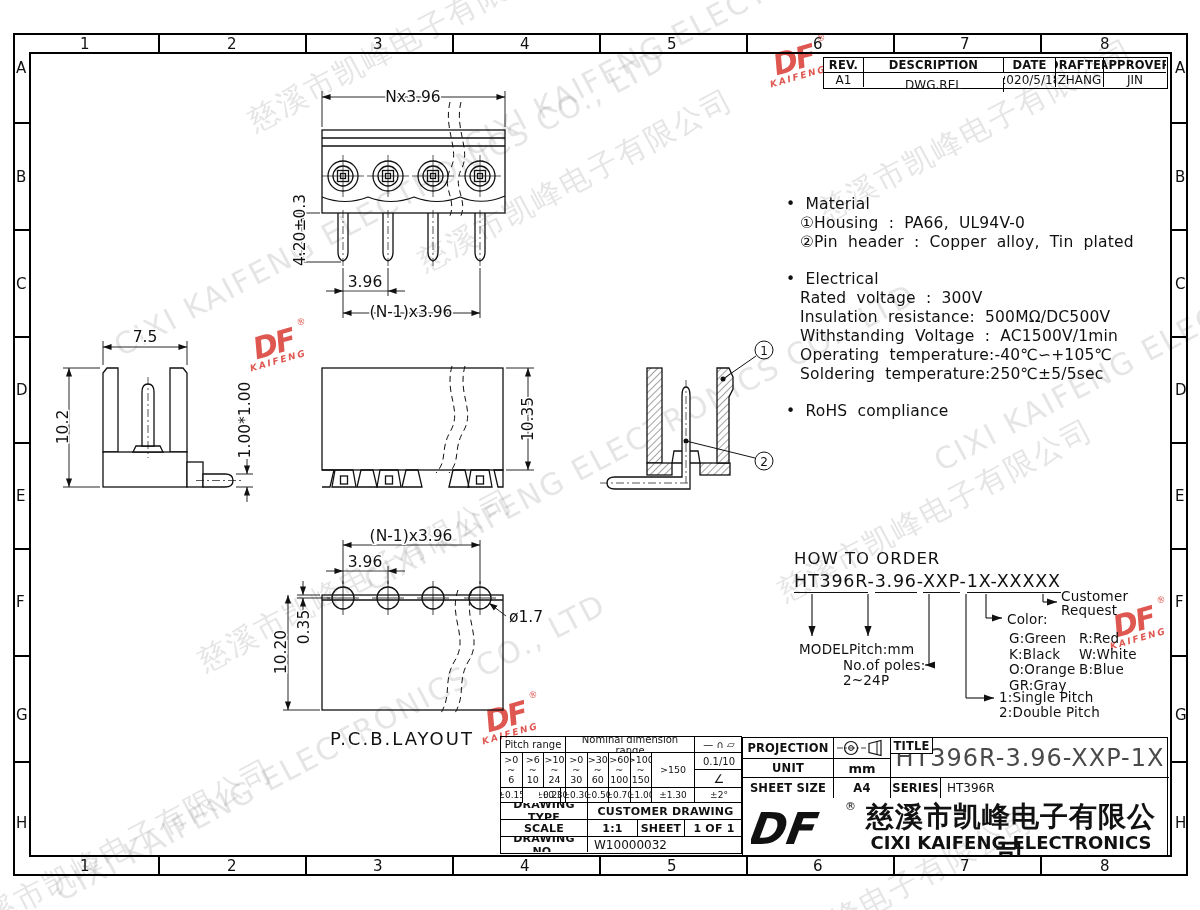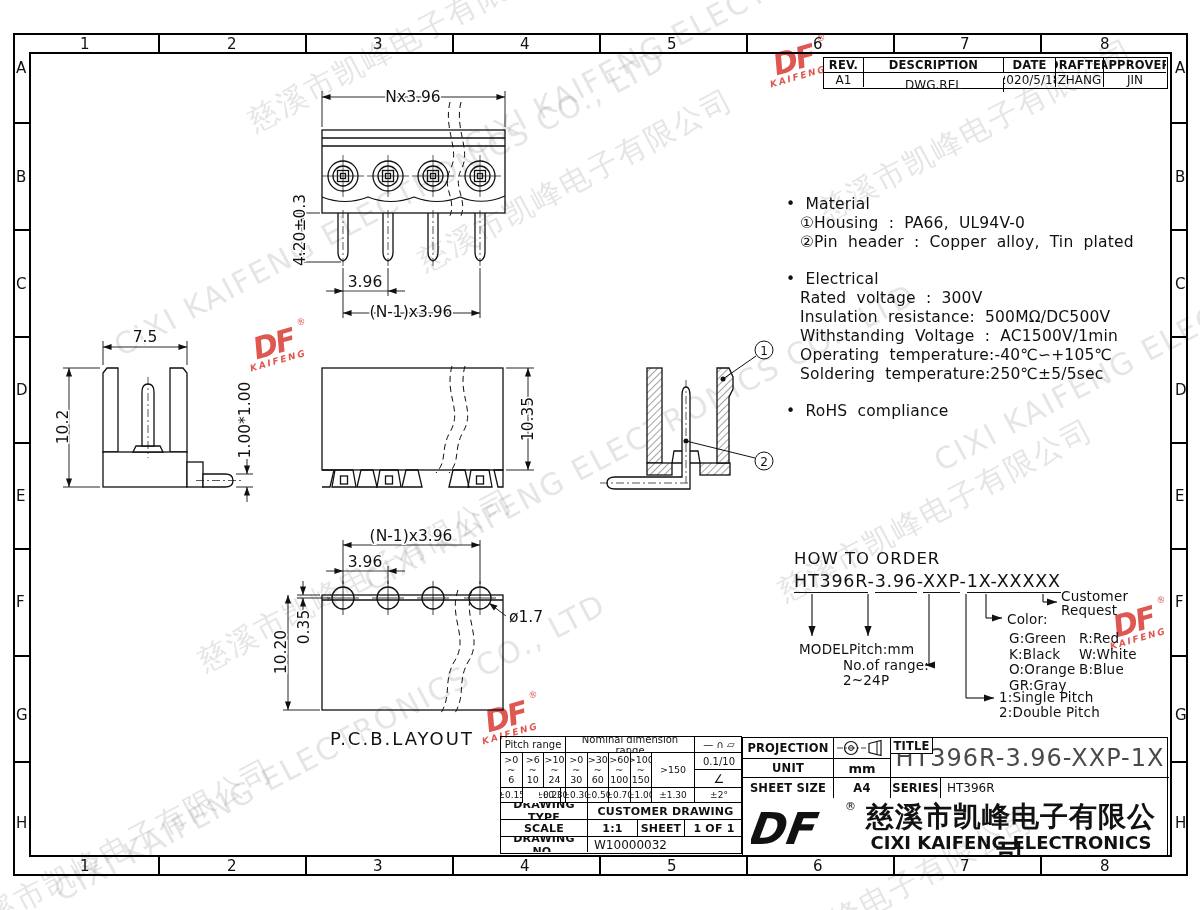--- a/index.html
+++ b/index.html
@@ -387,21 +387,21 @@
   <div class="sub">Soldering temperature:250℃±5/5sec</div>
   <div class="sp18"><span>•</span> <span>RoHS compliance</span></div>
 </div>
 
 <div class="txt" style="left:794px;top:549px;font-size:16.5px;letter-spacing:1px">HOW TO ORDER</div>
 <div class="txt" style="left:794px;top:571px;font-size:17.5px;letter-spacing:.8px">
   <span class="u">HT396R</span><span>-</span><span class="u">3.96</span><span>-</span><span class="u">XXP</span><span>-</span><span class="u">1</span><span class="u" style="margin-left:0">X-XXXXX</span>
 </div>
 <div class="txt ann" style="left:799px;top:641px">MODEL</div>
 <div class="txt ann" style="left:849px;top:641px">Pitch:mm</div>
-<div class="txt ann" style="left:843px;top:657px">No.of range:</div>
+<div class="txt ann" style="left:843px;top:657px">No.of poles:</div>
 <div class="txt ann" style="left:843px;top:672px">2~24P</div>
 <div class="txt ann" style="left:1007px;top:611px">Color:</div>
 <div class="txt ann" style="left:1009px;top:631px;line-height:15.5px">
   <div>G:Green</div>
     <div>K:Black</div>
   <div>O:Orange</div>
     <div>GR:Gray</div>
 </div>
 <div class="txt ann" style="left:1079px;top:631px;line-height:15.5px">
   <div>R:Red</div>

